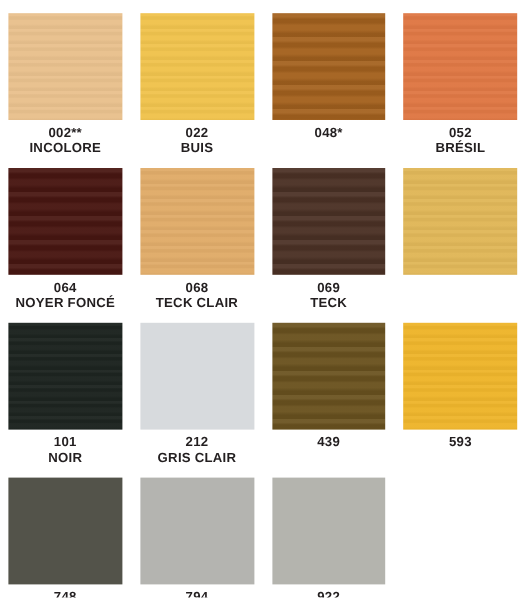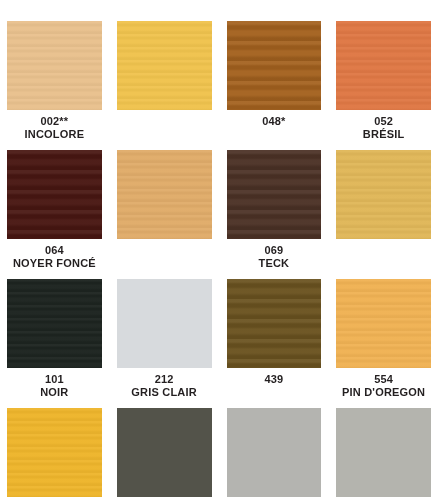--- a/index.html
+++ b/index.html
@@ -8,21 +8,21 @@
     height: 498px;
     background: #ffffff;
     font-family: "Liberation Sans", sans-serif;
     overflow: hidden;
   }
   #color-chart {
     width: 438px;
     height: 498px;
     background: #ffffff;
     position: relative;
-    padding: 21px 7px 0 7px;
+    padding: 11px 7px 0 7px;
     display: grid;
     grid-template-columns: repeat(4, 1fr);
     grid-template-rows: repeat(4, 1fr);
     column-gap: 15px;
     row-gap: 9px;
   }
   .swatch-cell {
     display: flex;
     flex-direction: column;
     align-items: stretch;
@@ -94,20 +94,24 @@
       </div>
       <div class="swatch-caption">
         <span class="swatch-code">002**</span>
         <span class="swatch-name">INCOLORE</span>
       </div>
     </div>
     <div class="swatch-cell">
       <div class="swatch-chip" style="background: rgb(240, 195, 78);">
         <div class="grain wood"></div>
       </div>
+      <div class="swatch-caption">
+        <span class="swatch-code">022</span>
+        <span class="swatch-name">BUIS</span>
+      </div>
     </div>
     <div class="swatch-cell">
       <div class="swatch-chip" style="background: rgb(164, 98, 31);">
         <div class="grain wood-strong"></div>
       </div>
       <div class="swatch-caption">
         <span class="swatch-code">048*</span>
       </div>
     </div>
     <div class="swatch-cell">
@@ -125,20 +129,24 @@
       </div>
       <div class="swatch-caption">
         <span class="swatch-code">064</span>
         <span class="swatch-name">NOYER FONCÉ</span>
       </div>
     </div>
     <div class="swatch-cell">
       <div class="swatch-chip" style="background: rgb(224, 172, 106);">
         <div class="grain wood"></div>
       </div>
+      <div class="swatch-caption">
+        <span class="swatch-code">068</span>
+        <span class="swatch-name">TECK CLAIR</span>
+      </div>
     </div>
     <div class="swatch-cell">
       <div class="swatch-chip" style="background: rgb(76, 50, 38);">
         <div class="grain wood-strong"></div>
       </div>
       <div class="swatch-caption">
         <span class="swatch-code">069</span>
         <span class="swatch-name">TECK</span>
       </div>
     </div>
@@ -164,29 +172,20 @@
         <span class="swatch-code">212</span>
         <span class="swatch-name">GRIS CLAIR</span>
       </div>
     </div>
     <div class="swatch-cell">
       <div class="swatch-chip" style="background: rgb(107, 83, 32);">
         <div class="grain wood-strong"></div>
       </div>
       <div class="swatch-caption">
         <span class="swatch-code">439</span>
-      </div>
-    </div>
-    <div class="swatch-cell">
-      <div class="swatch-chip" style="background: rgb(240, 178, 84);">
-        <div class="grain wood"></div>
-      </div>
-      <div class="swatch-caption">
-        <span class="swatch-code">554</span>
-        <span class="swatch-name">PIN D'OREGON</span>
       </div>
     </div>
     <div class="swatch-cell">
       <div class="swatch-chip" style="background: rgb(238, 181, 44);">
         <div class="grain wood"></div>
       </div>
       <div class="swatch-caption">
         <span class="swatch-code">593</span>
       </div>
     </div>

